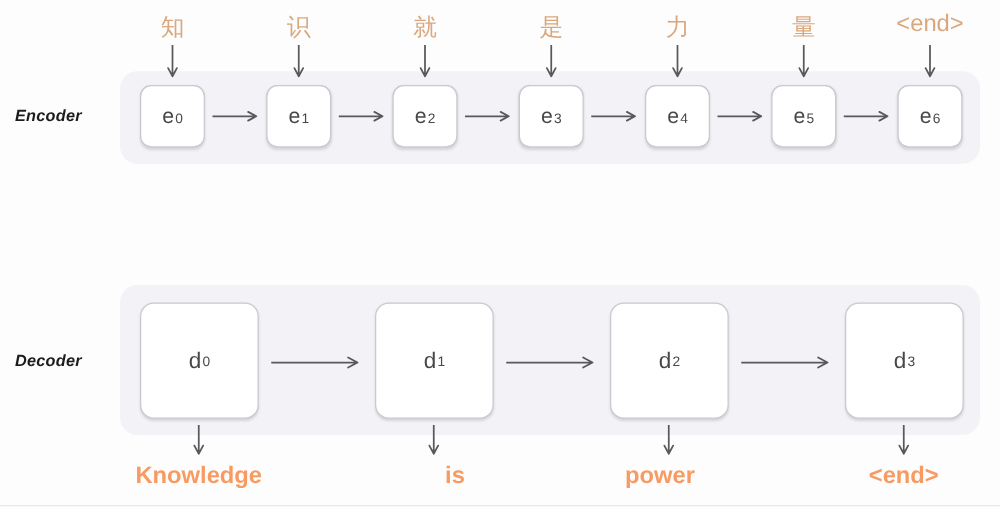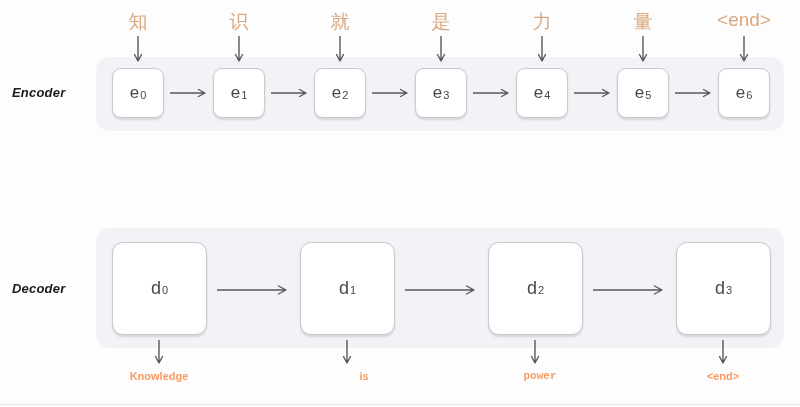--- a/index.html
+++ b/index.html
@@ -54,21 +54,21 @@
 
   .token-in {
     font-size: 19px;
     font-weight: 400;
     color: var(--input-token);
     top: 9px;
     transform: translateX(-50%);
     white-space: nowrap;
   }
   .token-out {
-    font-size: 11px;
+    font-size: 19px;
     font-weight: 700;
     color: var(--output-token);
     top: 370px;
     transform: translateX(-50%);
     white-space: nowrap;
   }
 
   .arrow path {
     stroke: var(--arrow);
     stroke-width: 1.4;
@@ -206,16 +206,16 @@
   </svg>
 <svg class="abs arrow" style="left:530px; top:340px;" width="10" height="26" viewBox="0 0 10 26">
     <path d="M5 0 V22 M1.5 16.5 L5 23 L8.5 16.5"></path>
   </svg>
 <svg class="abs arrow" style="left:718px; top:340px;" width="10" height="26" viewBox="0 0 10 26">
     <path d="M5 0 V22 M1.5 16.5 L5 23 L8.5 16.5"></path>
   </svg>
 
 <span class="abs token-out" style="left:159px;">Knowledge</span>
 <span class="abs token-out" style="left:364px;">is</span>
-<span class="abs token-out" style="left:540px;font-family:Liberation Mono, monospace;">power</span>
+<span class="abs token-out" style="left:528px;">power</span>
 <span class="abs token-out" style="left:723px;">&lt;end&gt;</span>
 
 <div class="abs bottom-divider"></div>
 
 </body></html>

